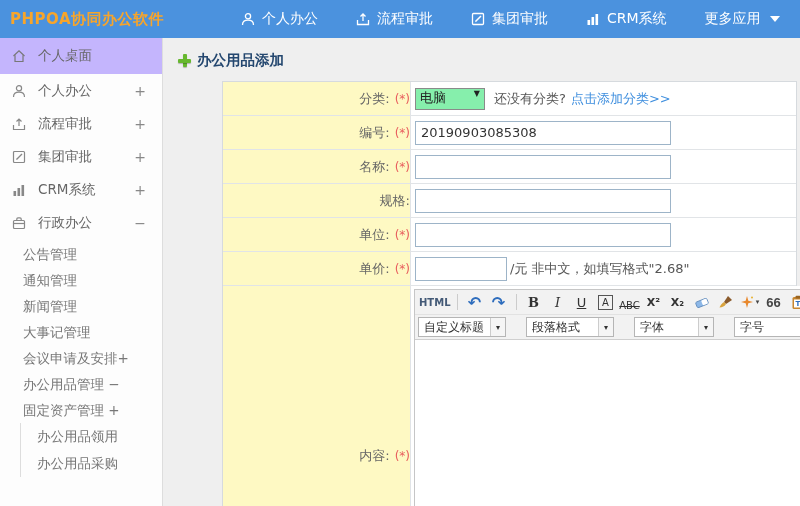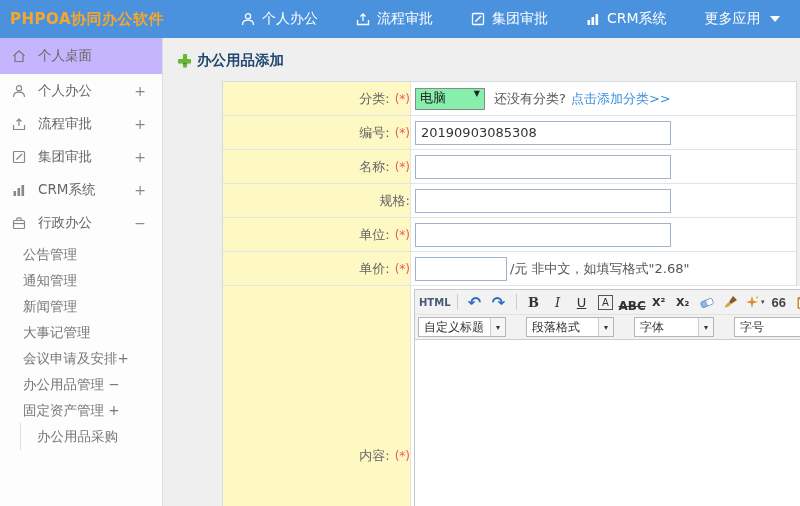--- a/index.html
+++ b/index.html
@@ -74,21 +74,21 @@
   .etoolbar:nth-child(2) { border-bottom:1px solid #cfcfcf; }
   .ebtn { min-width:22px; height:20px; display:flex; align-items:center; justify-content:center;
     cursor:pointer; border-radius:2px; color:#333; font-size:13px; margin:0 1px; }
   .esep { width:1px; height:16px; background:#ccc; margin:0 5px; }
   .ebtn.src { font-size:10px; font-weight:bold; color:#445a77; letter-spacing:0; }
   .ebtn.undo, .ebtn.redo { color:#2e6dbd; font-size:16px; font-weight:bold; }
   .ebtn.bold { font-weight:bold; font-family:"DejaVu Serif","Liberation Serif",serif; }
   .ebtn.italic { font-style:italic; font-family:"DejaVu Serif","Liberation Serif",serif; }
   .ebtn.underline { text-decoration:underline; }
   .ebtn.fontbox span { border:1px solid #555; font-size:10px; padding:0 3px; line-height:13px; }
-  .ebtn.strike { font-size:12px; text-decoration:line-through; font-weight:bold;margin-top:7px; }
+  .ebtn.strike { font-size:10px; text-decoration:line-through; font-weight:normal;margin-top:7px; }
   .ebtn.supsub { font-size:11px; font-weight:bold; }
   .ebtn.quote { font-family:Liberation Sans, sans-serif; font-weight:bold; font-size:13px; color:#444; }
   .ebtn .mini-caret { font-size:7px; color:#444; margin-left:2px; }
   .edrop { height:20px; background:#fff; border:1px solid #b5b5b5; display:flex;
     align-items:center; margin-right:20px; cursor:pointer; }
   .edrop .dlabel { font-size:12px; color:#333; padding:0 5px; flex:1; white-space:nowrap; }
   .edrop .dcaret { width:15px; align-self:stretch; border-left:1px solid #ccc;
     display:flex; align-items:center; justify-content:center; font-size:8px; color:#333;
     background:#f5f5f5; }
   .w88 { width:88px; } .w80 { width:80px; }
@@ -205,20 +205,21 @@
   </div>
   <div class="side-sub">
     <div class="side-sub-item">公告管理</div>
     <div class="side-sub-item">通知管理</div>
     <div class="side-sub-item">新闻管理</div>
     <div class="side-sub-item">大事记管理</div>
     <div class="side-sub-item">会议申请及安排+</div>
     <div class="side-sub-item">办公用品管理 −</div>
     <div class="side-sub-item">固定资产管理 +</div>
     <div class="side-subsub">
+      <div class="side-sub-item">办公用品领用</div>
       <div class="side-sub-item">办公用品采购</div>
     </div>
   </div>
 </aside>
 
 <main class="main">
   <div class="page-title">
     <span class="plus-icon"></span>
     <h1>办公用品添加</h1>
   </div>

